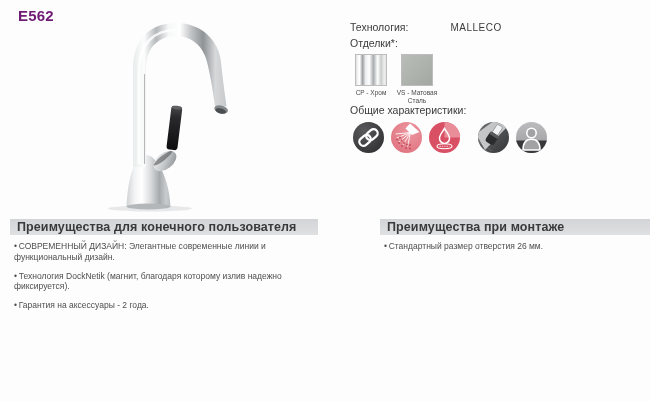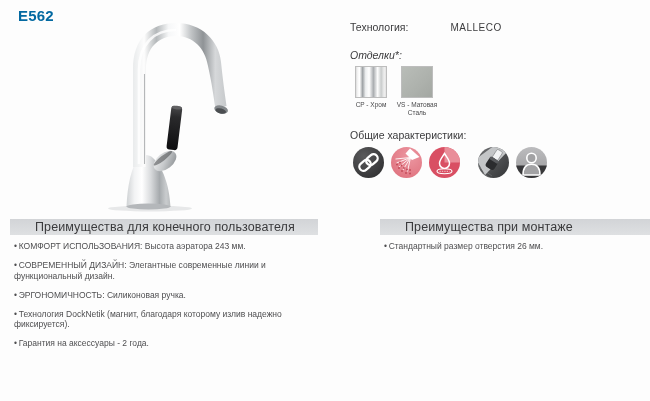--- a/index.html
+++ b/index.html
@@ -1,48 +1,48 @@
 <!DOCTYPE html>
 <html><head>
 <meta charset="utf-8">
 <style>
   * { margin:0; padding:0; box-sizing:border-box; }
   html,body { background:#fff; }
   body { font-family:"Liberation Sans", sans-serif; }
   .stage { position:relative; width:650px; height:401px; background:#fdfdfd; overflow:hidden; }
 
   .model-code { position:absolute; left:18px; top:7px; font-size:15px; font-weight:600;
-                color:#0369a1; letter-spacing:.2px; }
+                color:#701a75; letter-spacing:.2px; }
 
   .product-photo { position:absolute; left:98px; top:14px; width:150px; height:200px; }
 
   
   .right-panel { position:absolute; left:350px; top:21px; width:296px; color:#3b3b3d; }
   .row-collection { font-size:10.5px; }
   .collection-value { margin-left:42px; font-size:10px; letter-spacing:.5px; color:#3b3b3d; }
-  .finishes-label { margin-top:16px; font-size:10.5px;font-style:italic; }
+  .finishes-label { margin-top:4px; font-size:10.5px; }
   .swatches { display:flex; gap:4px; margin-top:5px; }
   .finish { display:flex; flex-direction:column; align-items:center; width:42px; }
   .swatch { width:32px; height:32px; border:1px solid #bdbdbd; }
   .swatch.chrome { background:linear-gradient(90deg,#dcdcdc 0%,#f7f7f7 6%,#ffffff 12%,
       #9ea2a5 22%,#eceeef 32%,#ffffff 44%,#aaadb0 58%,#fdfdfd 72%,#c9cccc 84%,#efefef 94%,#e2e2e2 100%); }
   .swatch.matte { background:linear-gradient(135deg,#b9bdb8 0%,#aeb2ad 55%,#a3a7a2 100%); }
   .finish-label { margin-top:3px; font-size:6.5px; line-height:7.5px; color:#4a4a4c; text-align:center; }
-  .features-label { margin-top:13px; font-size:10.5px; }
+  .features-label { font-size:10.5px; }
   .icons-row { display:flex; gap:7px; margin-top:6px; padding-left:3px; align-items:center; }
   .cicon { width:31px; height:31px; display:block; }
   .icon-gap { margin-left:11px; }
 
   
   .section { position:absolute; top:219px; }
   .section.left  { left:10px;  width:308px; }
   .section.right { left:347px; width:303px;margin-left:33px; }
-  .section-header { height:16px; line-height:16px; padding-left:25px;
+  .section-header { height:16px; line-height:16px; padding-left:7px;
       background:linear-gradient(180deg,#d2d4d7 0%,#dee0e2 100%);
-      color:#3a3a3c; font-size:12.5px; font-weight:400; letter-spacing:.1px;
+      color:#3a3a3c; font-size:12.5px; font-weight:700; letter-spacing:.1px;
       white-space:nowrap; overflow:hidden; }
   ul.bullets { list-style:none; margin-top:6px; padding-left:4px;
       font-size:8.5px; line-height:10.5px; color:#4e4e50; }
   ul.bullets li { margin-bottom:8.5px; }
   ul.bullets li::before { content:"•\2009 "; color:#4e4e50; }
 </style>
 </head>
 <body>
 
 <div class="stage">
@@ -245,23 +245,21 @@
             <circle cx="15.5" cy="11" r="4.7" fill="#a2a2a4" stroke="#ffffff" stroke-width="1.6"></circle>
           </g>
         </svg>
       </span>
     </div>
   </div>
 
   <div class="section left">
     <div class="section-header">Преимущества для конечного пользователя</div>
     <ul class="bullets">
-        <li>КОМФОРТ ИСПОЛЬЗОВАНИЯ: Высота аэратора 243 мм.</li>
         <li>СОВРЕМЕННЫЙ ДИЗАЙН: Элегантные современные линии и функциональный дизайн.</li>
-        <li>ЭРГОНОМИЧНОСТЬ: Силиконовая ручка.</li>
         <li>Технология DockNetik (магнит, благодаря которому излив надежно фиксируется).</li>
         <li>Гарантия на аксессуары - 2 года.</li>
       </ul>
   </div>
 
   <div class="section right">
     <div class="section-header">Преимущества при монтаже</div>
     <ul class="bullets">
         <li>Стандартный размер отверстия 26 мм.</li>
       </ul>

